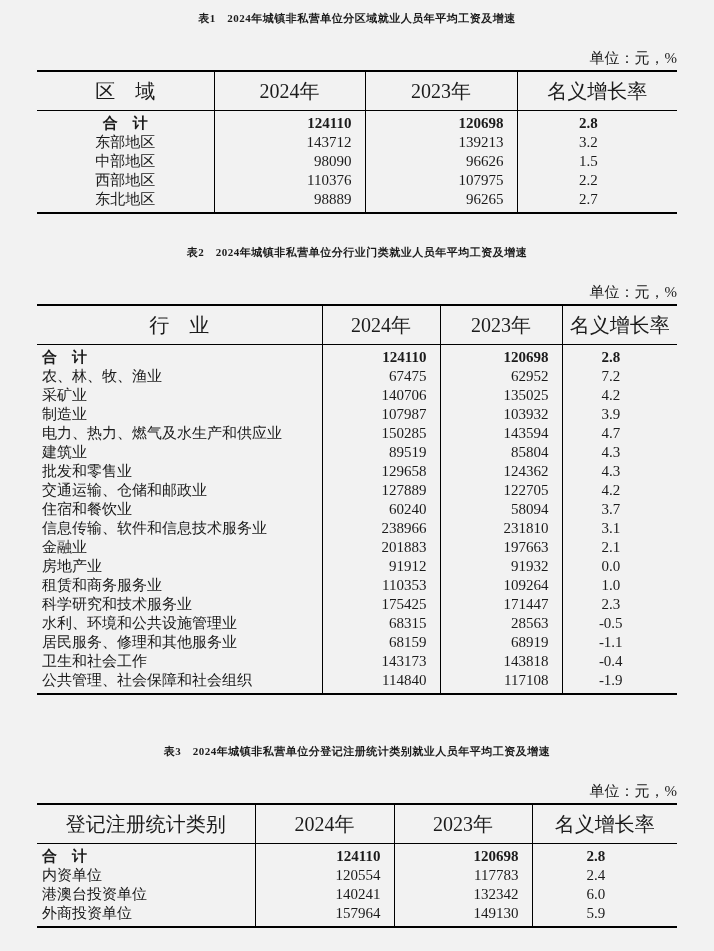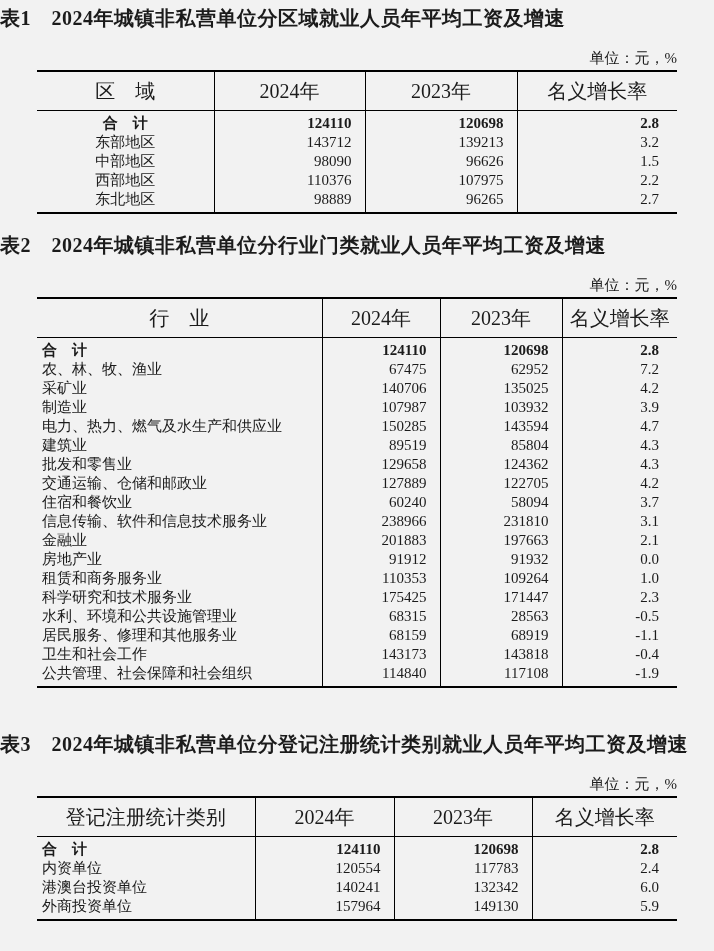--- a/index.html
+++ b/index.html
@@ -14,26 +14,27 @@
     font-family: "Liberation Serif", "DejaVu Serif", serif;
     overflow: hidden;
   }
   .page {
     width: 714px;
     padding-top: 8px;
     box-sizing: border-box;
   }
   .tbl-title {
     margin: 0;
-    font-size: 20px;
+    text-align: center;
+    font-size: 11px;
     font-weight: 700;
     line-height: 21px;
     letter-spacing: 0.5px;
   }
-  .tbl-title.t2 { margin-top: 21px; }
+  .tbl-title.t2 { margin-top: 28px; }
   .tbl-title.t3 { margin-top: 46px; }
   .unit-note {
     width: 640px;
     margin: 20px auto 2px auto;
     text-align: right;
     font-size: 15px;
     line-height: 19px;
   }
   table.stat-table {
     width: 640px;
@@ -61,21 +62,21 @@
     white-space: nowrap;
     overflow: hidden;
   }
   
   table.stat-table th:not(:last-child),
   table.stat-table td:not(:last-child) {
     border-right: 1px solid #000;
   }
   
   table.stat-table td.num { text-align: right; padding-right: 13px; }
-  table.stat-table td.growth { text-align: right; padding-right: 18px; }
+  table.stat-table td.growth { text-align: center; padding-right: 18px; }
   
   table.t1 td.lbl { text-align: center; }
   table.t2 td.lbl, table.t3 td.lbl { text-align: left; padding-left: 5px; }
   tr.total-row td { font-weight: 700; }
   tbody tr:first-child td { padding-top: 3px; }
   tbody tr:last-child td { padding-bottom: 3px; }
 </style>
 </head>
 <body>
 

